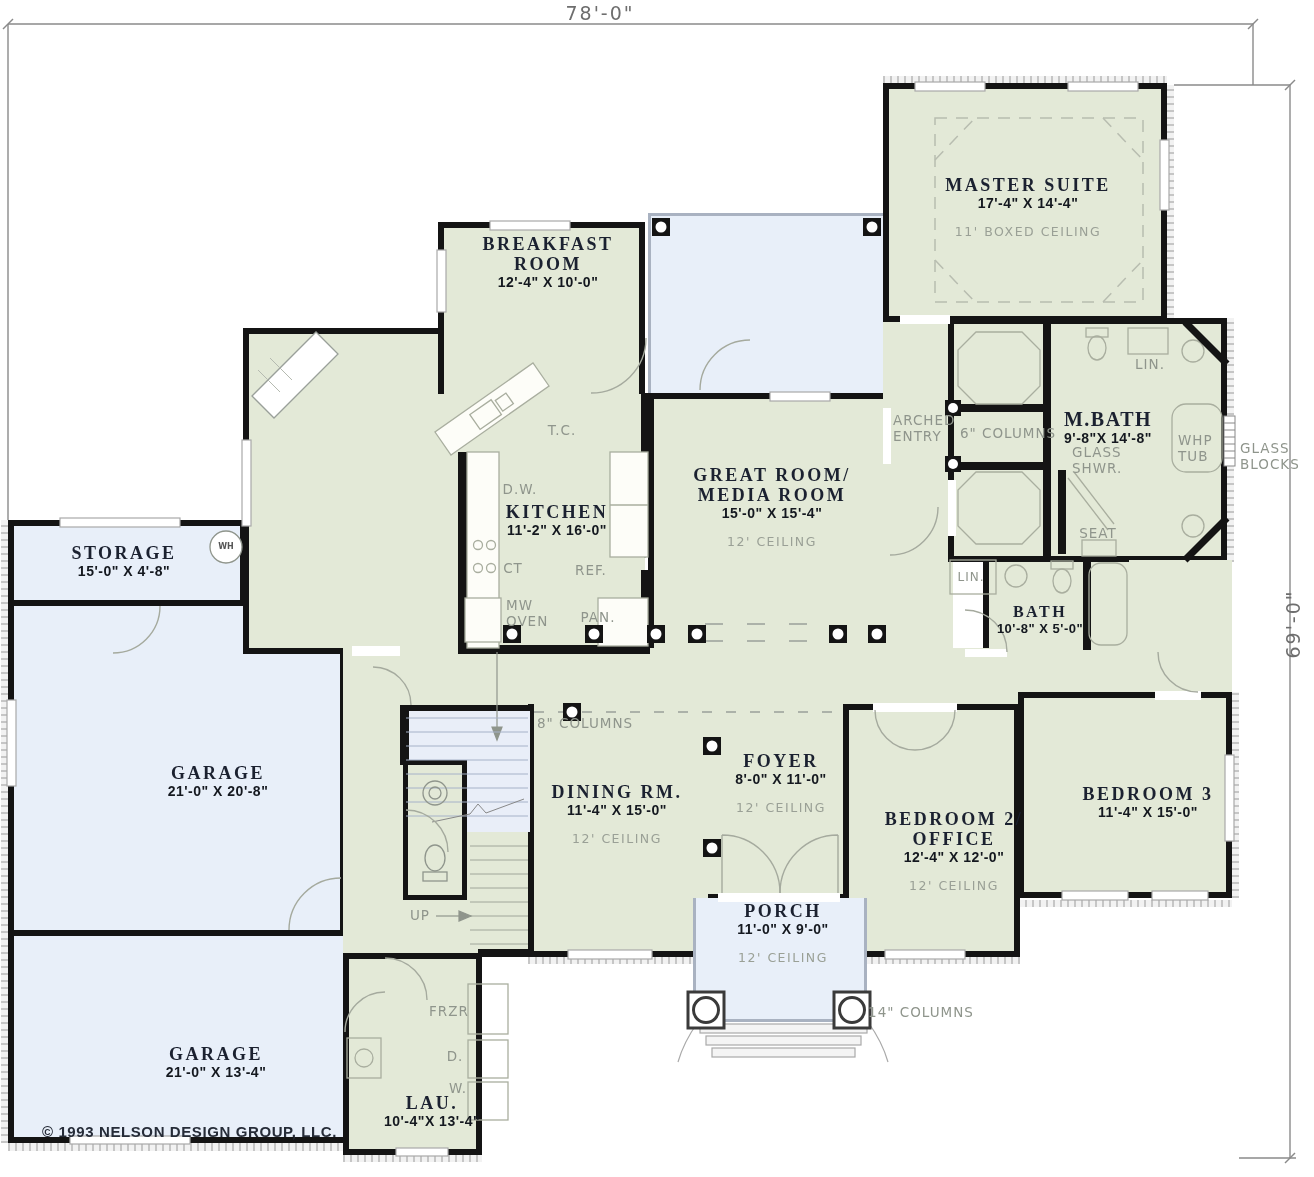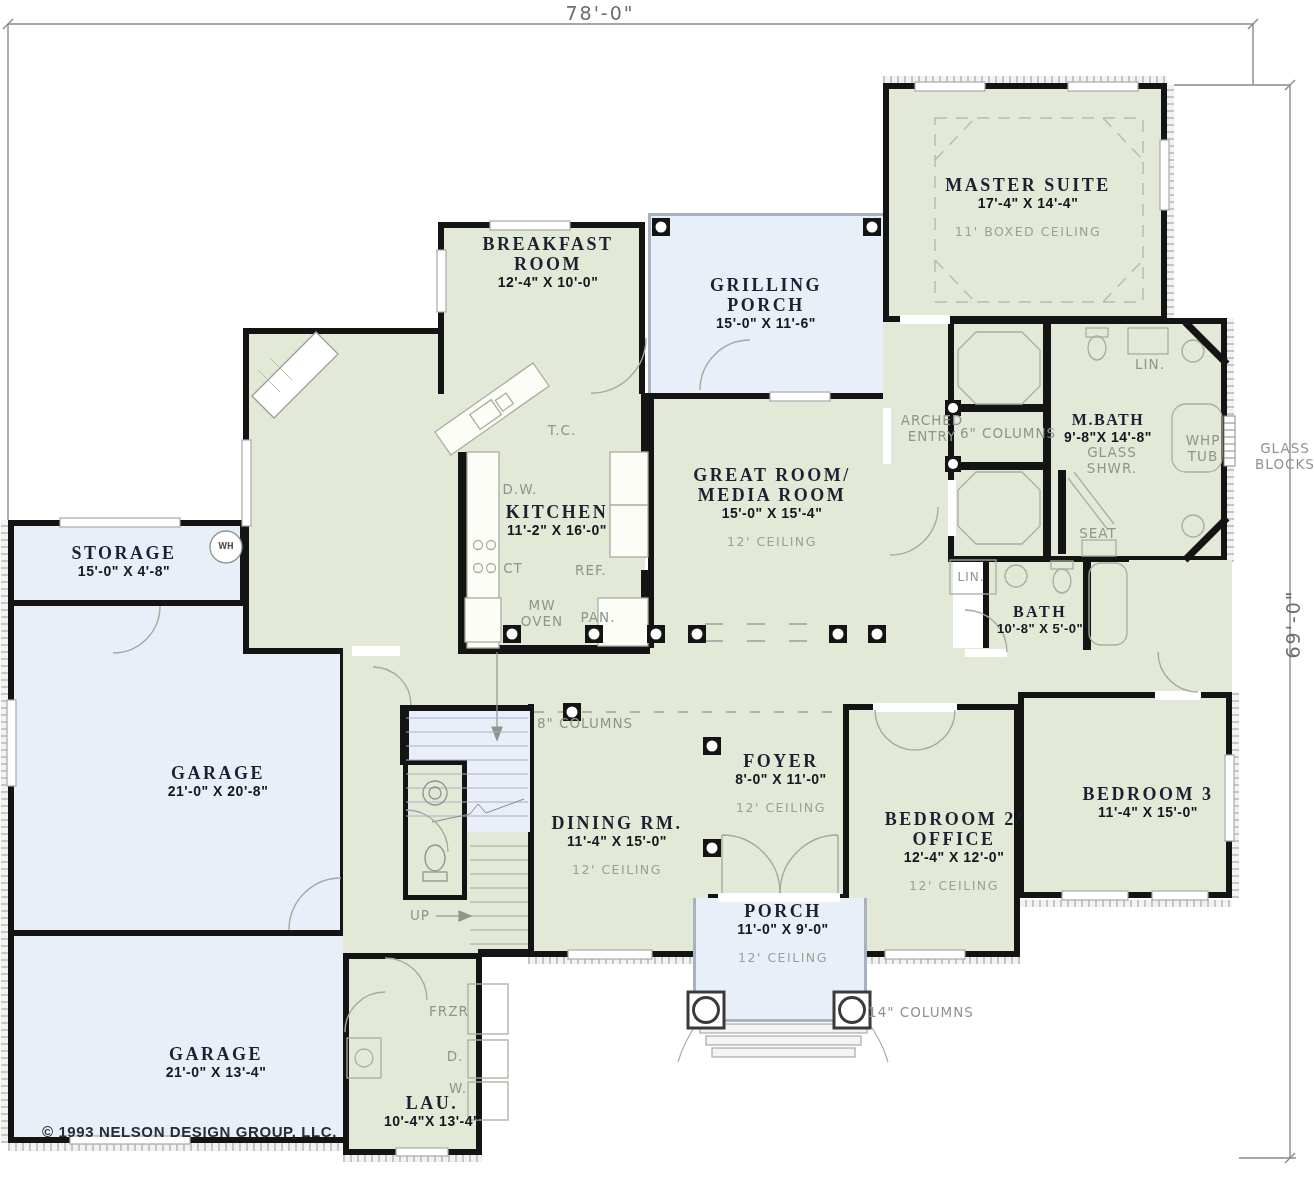--- a/index.html
+++ b/index.html
@@ -12,21 +12,21 @@
   .gap{position:absolute;background:#ffffff;}
   .sill{position:absolute;background:repeating-linear-gradient(90deg,#c6c6c6 0 2px,#f2f2f2 2px 7px);}
   .sillv{position:absolute;background:repeating-linear-gradient(0deg,#c6c6c6 0 2px,#f2f2f2 2px 7px);}
   svg.overlay{position:absolute;left:0;top:0;}
   .rlabel{position:absolute;transform:translate(-50%,-50%);text-align:center;line-height:1.12;pointer-events:none;}
   .rname{font-family:"Liberation Serif",serif;font-weight:bold;font-size:18px;letter-spacing:2.5px;color:#1b2130;}
   .rdims{font-family:"Liberation Sans",sans-serif;font-weight:bold;font-size:14px;letter-spacing:0.5px;color:#14181f;margin-top:1px;}
   .rnote{font-family:"DejaVu Sans",sans-serif;font-size:12.5px;letter-spacing:1.5px;color:#9aa096;margin-top:13px;}
   .ann{position:absolute;transform:translate(-50%,-50%);font-family:"DejaVu Sans",sans-serif;
        font-size:13.5px;letter-spacing:1px;color:#8f958c;white-space:nowrap;text-align:center;line-height:1.2;}
-  .ann.left{transform:none;white-space:normal;text-align:center;}
+  .ann.left{transform:none;white-space:normal;text-align:left;}
   .ann.tiny{font-size:8px;font-weight:bold;color:#555;letter-spacing:0;}
   .dim{position:absolute;transform:translate(-50%,-50%);font-family:"DejaVu Sans",sans-serif;
        font-size:19px;letter-spacing:2px;color:#6e6e6e;white-space:nowrap;}
   .dim.rot{transform:translate(-50%,-50%) rotate(-90deg);}
   .copyright{position:absolute;font-family:"Liberation Sans",sans-serif;font-weight:bold;
        font-size:15px;letter-spacing:0.6px;color:#262c38;white-space:nowrap;}
 </style>
 </head>
 <body>
 
@@ -308,35 +308,31 @@
 
   <div class="rlabel" style="left:1028px;top:207px;width:300px">
     <div class="rname">MASTER SUITE</div>
     <div class="rdims">17'-4" X 14'-4"</div>
     <div class="rnote">11' BOXED CEILING</div>
   </div>
   <div class="rlabel" style="left:548px;top:262px;width:165px">
     <div class="rname">BREAKFAST ROOM</div>
     <div class="rdims">12'-4" X 10'-0"</div>
   </div>
-  <div class="rlabel" style="left:766px;top:303px;width:150px">
-    <div class="rname">GRILLING PORCH</div>
-    <div class="rdims">15'-0" X 11'-6"</div>
-  </div>
   <div class="rlabel" style="left:557px;top:520px;width:190px">
     <div class="rname">KITCHEN</div>
     <div class="rdims">11'-2" X 16'-0"</div>
   </div>
   <div class="rlabel" style="left:772px;top:507px;width:200px">
     <div class="rname">GREAT ROOM/ MEDIA ROOM</div>
     <div class="rdims">15'-0" X 15'-4"</div>
     <div class="rnote">12' CEILING</div>
   </div>
   <div class="rlabel" style="left:1108px;top:428px;width:92px">
-    <div class="rname" style="font-size:16px;letter-spacing:1.5px">M.BATH</div>
+    <div class="rname" style="font-size:20px;letter-spacing:1.5px">M.BATH</div>
     <div class="rdims">9'-8"X 14'-8"</div>
   </div>
   <div class="rlabel" style="left:1040px;top:620px;width:150px">
     <div class="rname" style="font-size:16px">BATH</div>
     <div class="rdims" style="font-size:13px">10'-8" X 5'-0"</div>
   </div>
   <div class="rlabel" style="left:124px;top:561px;width:210px">
     <div class="rname">STORAGE</div>
     <div class="rdims">15'-0" X 4'-8"</div>
   </div>
@@ -346,21 +342,21 @@
   </div>
   <div class="rlabel" style="left:216px;top:1062px;width:220px">
     <div class="rname">GARAGE</div>
     <div class="rdims">21'-0" X 13'-4"</div>
   </div>
   <div class="rlabel" style="left:781px;top:783px;width:180px">
     <div class="rname">FOYER</div>
     <div class="rdims">8'-0" X 11'-0"</div>
     <div class="rnote">12' CEILING</div>
   </div>
-  <div class="rlabel" style="left:617px;top:845px;width:220px">
+  <div class="rlabel" style="left:617px;top:814px;width:220px">
     <div class="rname">DINING RM.</div>
     <div class="rdims">11'-4" X 15'-0"</div>
     <div class="rnote">12' CEILING</div>
   </div>
   <div class="rlabel" style="left:954px;top:851px;width:200px">
     <div class="rname">BEDROOM 2/ OFFICE</div>
     <div class="rdims">12'-4" X 12'-0"</div>
     <div class="rnote">12' CEILING</div>
   </div>
   <div class="rlabel" style="left:1148px;top:802px;width:220px">

